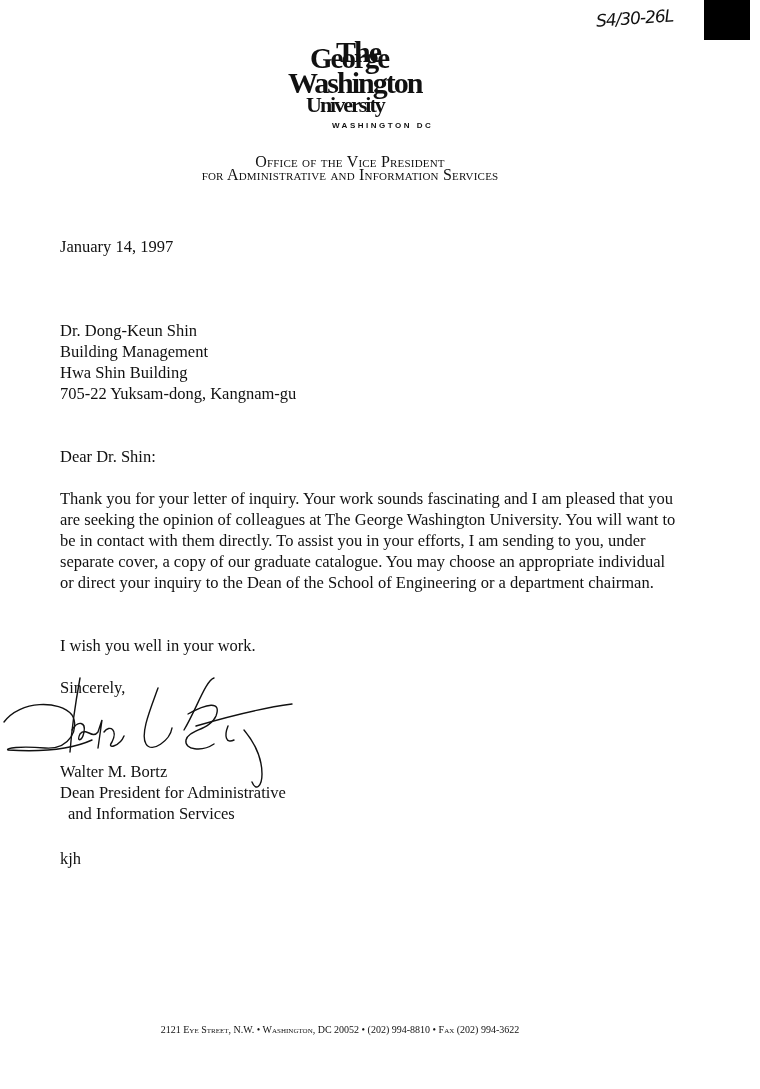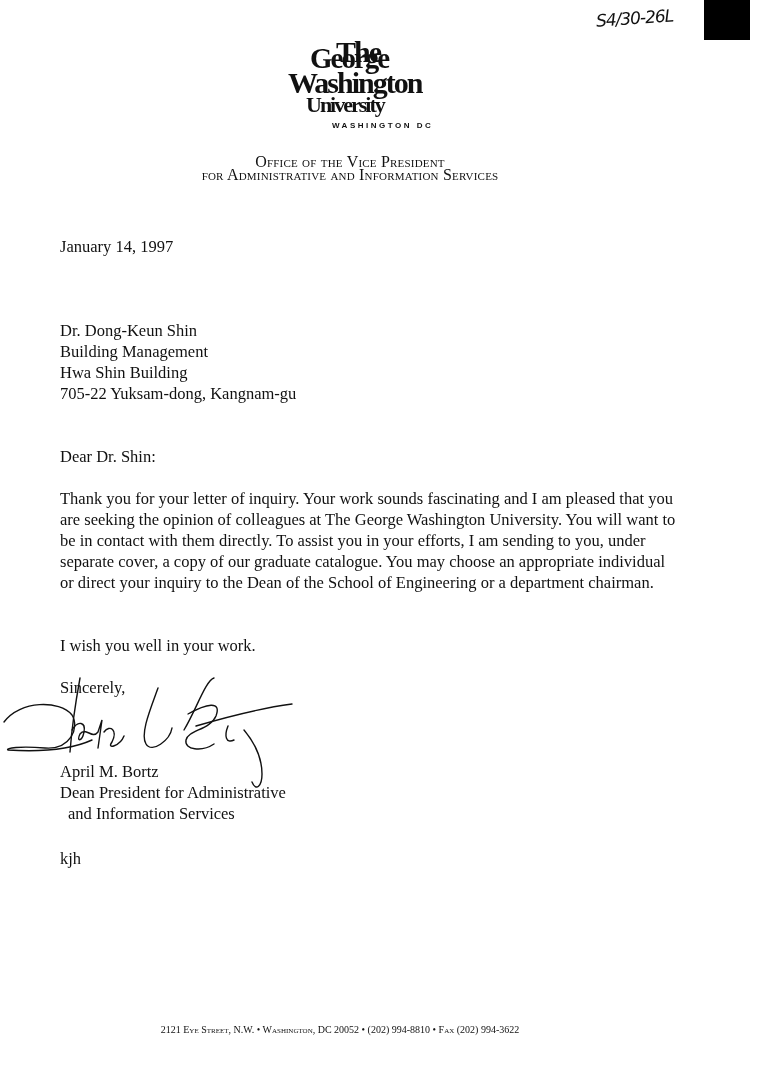--- a/index.html
+++ b/index.html
@@ -78,20 +78,20 @@
   <path d="M104 62 C 110 54, 118 60, 112 72 C 106 80, 120 76, 124 66"></path>
   <path d="M158 18 C 150 40, 140 64, 146 74 C 152 84, 170 70, 172 58"></path>
   <path d="M214 8 C 206 10, 196 40, 184 60"></path>
   <path d="M188 44 C 206 34, 222 30, 216 46 C 210 60, 188 60, 186 70 C 184 80, 202 82, 214 74"></path>
   <path d="M196 56 C 230 46, 262 38, 292 34"></path>
   <path d="M228 56 C 224 66, 226 74, 234 70"></path>
   <path d="M244 60 C 254 72, 262 88, 262 104 C 262 116, 256 122, 252 112"></path>
 </svg>
 
 <div class="abs body-text sigblock serif">
-  <div>April M. Bortz</div>
+  <div>Walter M. Bortz</div>
   <div>Dean President for Administrative</div>
   <div class="sig-title2">and Information Services</div>
 </div>
 
 <div class="abs body-text initials serif">kjh</div>
 
 <div class="abs footer serif">2121 Eye Street, N.W. • Washington, DC 20052 • (202) 994-8810 • Fax (202) 994-3622</div>
 
 </body></html>

